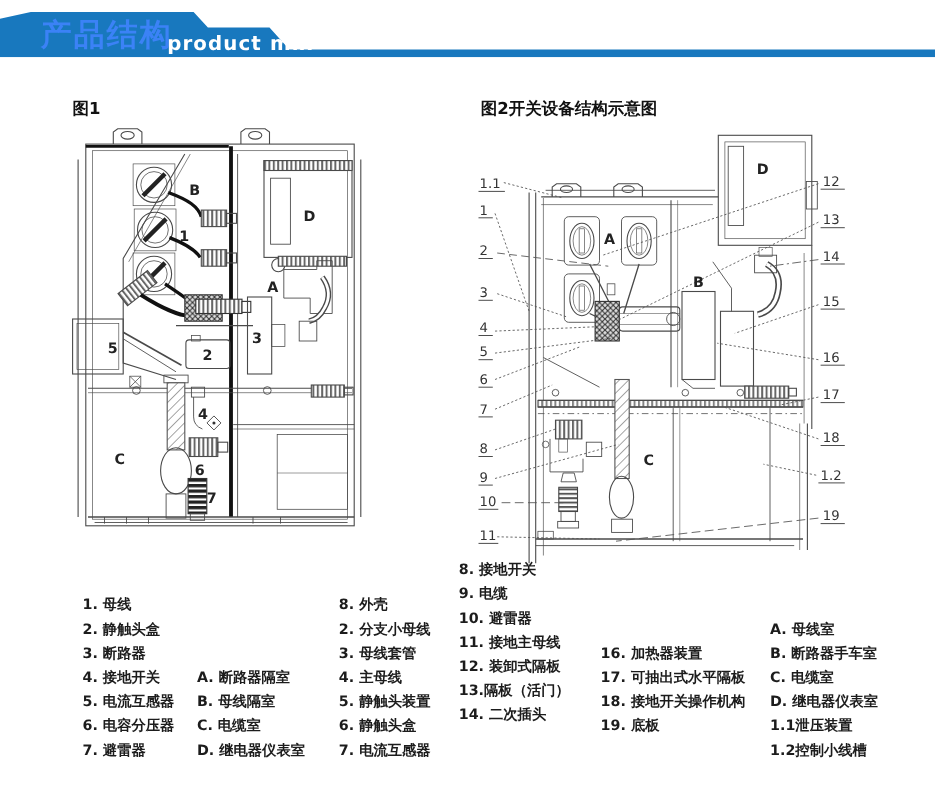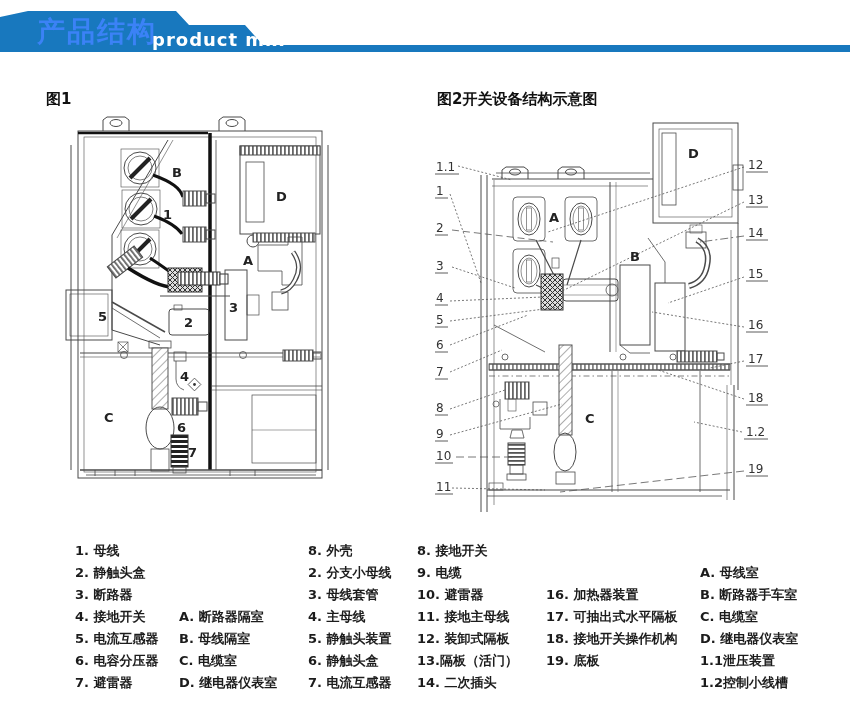--- a/index.html
+++ b/index.html
@@ -8,35 +8,35 @@
   
   .banner{position:absolute;left:0;top:0;width:850px;height:60px;background:#1878be;
           clip-path:polygon(0px 17px,28px 11px,176px 11px,189px 25px,245px 25px,263px 45px,
                             850px 45px,850px 52px,0px 52px);}
   .banner-title{position:absolute;left:37px;top:13px;font-size:28px;font-weight:bold;
                 color:#3b82f6;letter-spacing:2px;}
   .banner-sub{position:absolute;left:139px;top:29px;font-size:18px;font-weight:bold;
               color:#fff;letter-spacing:1px;margin-left:13px;}
   
   .fig-title{position:absolute;font-size:15px;font-weight:bold;color:#111;white-space:nowrap;}
-  #fig1-title{left:46px;top:90px;}
+  #fig1-title{left:66px;top:90px;}
   #fig2-title{left:437px;top:90px;}
   svg{position:absolute;}
   #fig1-svg{left:50px;top:108px;}
   #fig2-svg{left:425px;top:105px;}
   .dwg{stroke:#4a4a4a;fill:none;stroke-width:1;}
   .lbl{font-family:"DejaVu Sans",sans-serif;font-size:13px;font-weight:bold;fill:#222;stroke:none;}
   .co{font-family:"DejaVu Sans",sans-serif;font-size:12px;font-weight:500;fill:#333;stroke:none;}
   
   .lg-col{position:absolute;font-size:13px;font-weight:bold;color:#1c1c1c;}
   .lg-col div{height:22px;line-height:22px;white-space:nowrap;margin-left:15px;}
   #lg-col1{left:60px;top:540px;}
   #lg-col1b{left:164px;top:606px;}
   #lg-col2{left:293px;top:540px;}
-  #lg-col3{left:402px;top:540px;}
+  #lg-col3{left:402px;top:508px;}
   #lg-col4{left:531px;top:584px;}
   #lg-col5{left:685px;top:562px;}
 </style>
 </head>
 <body>
 
 <div class="page">
 
   <div class="banner"></div>
   <div class="banner-title">产品结构</div>

